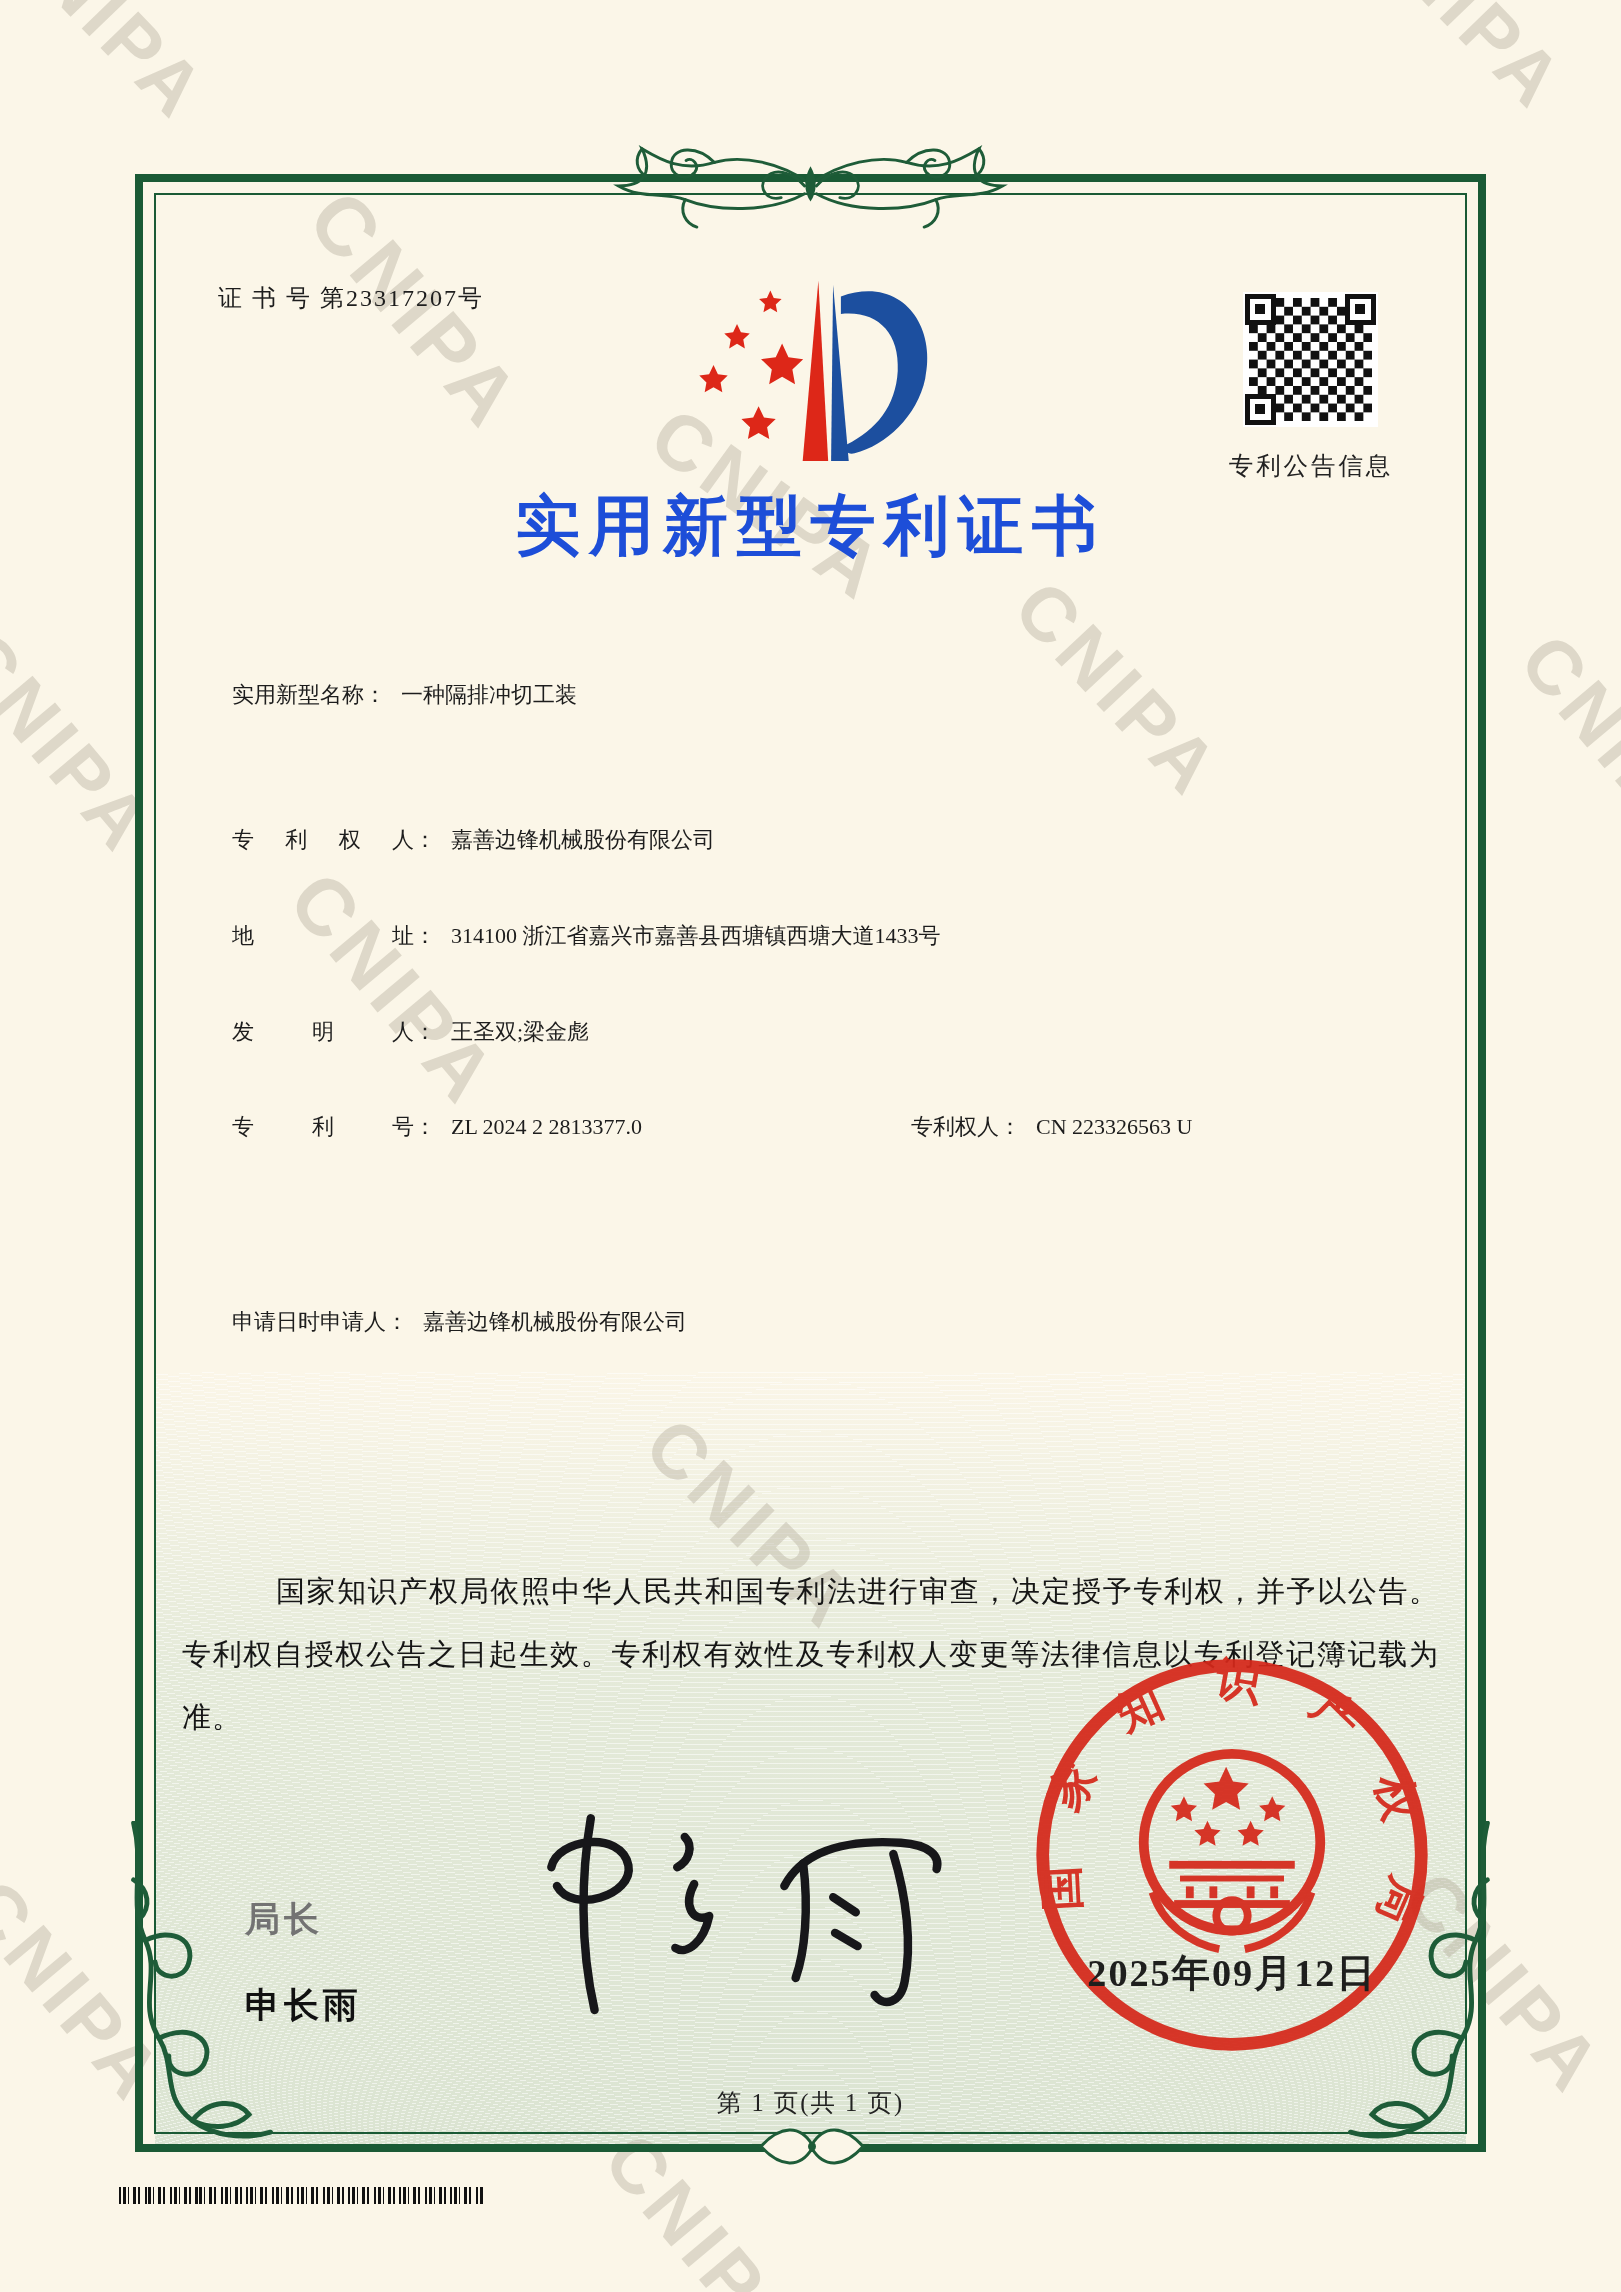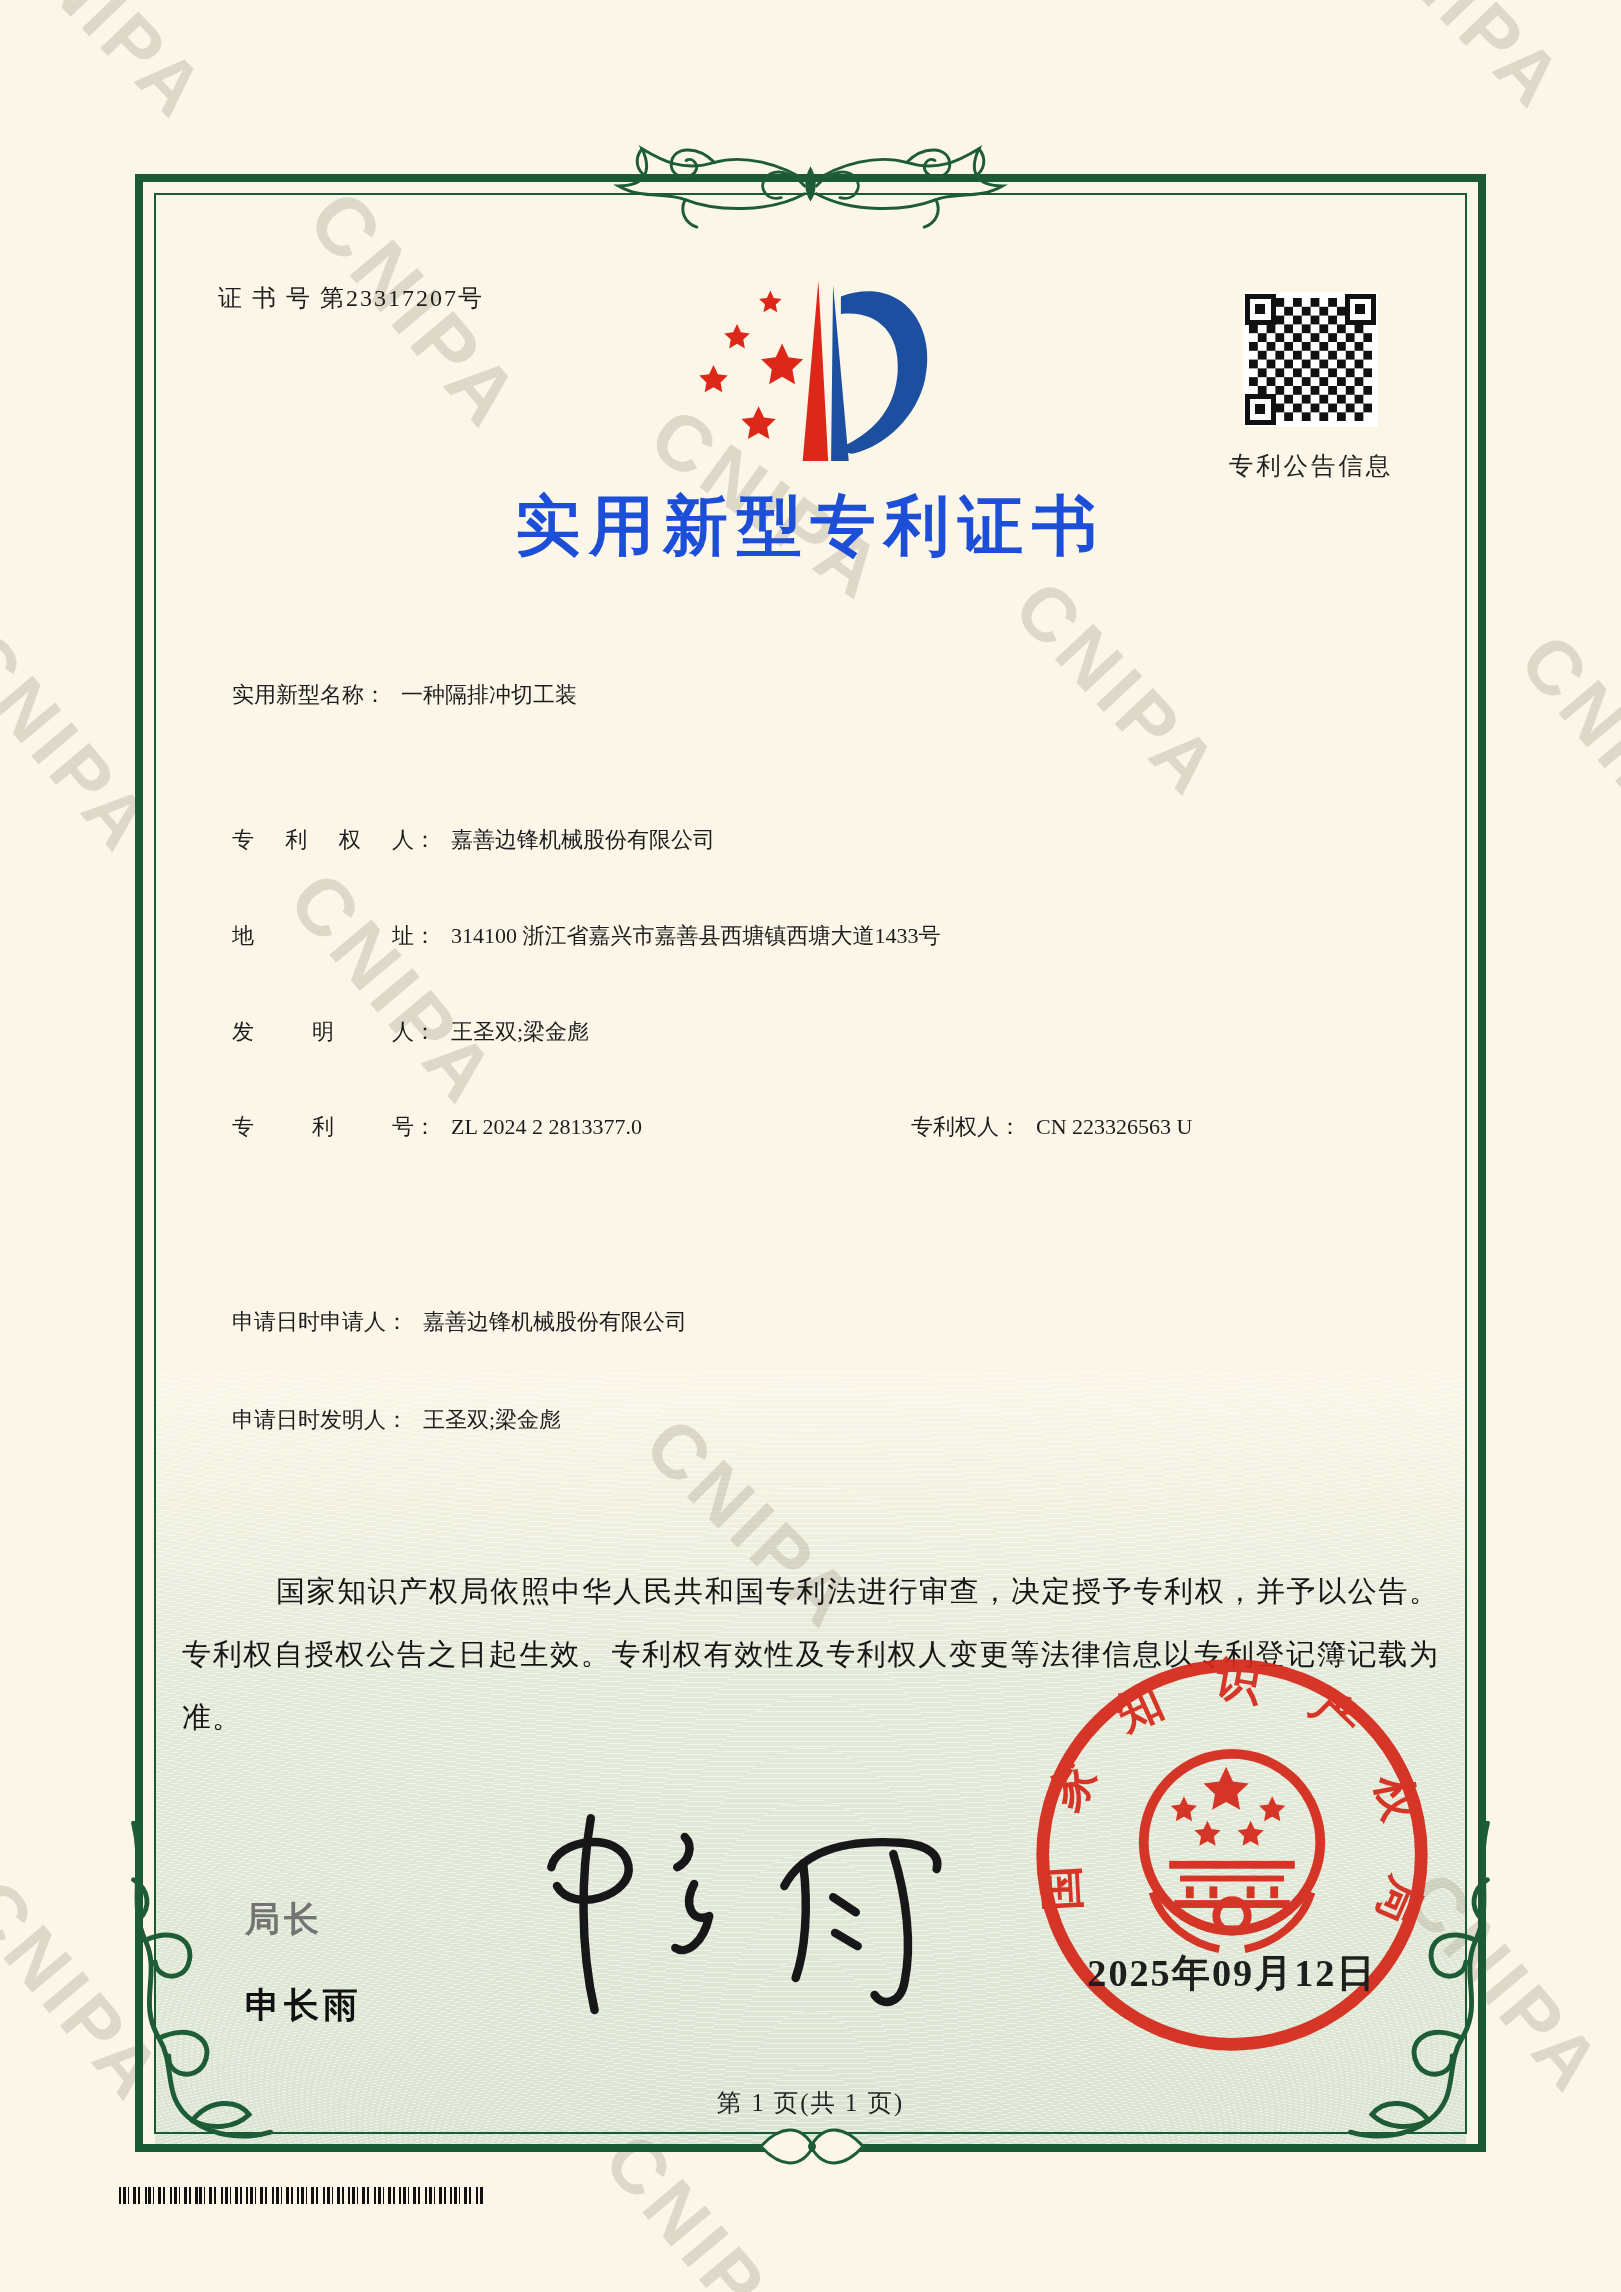--- a/index.html
+++ b/index.html
@@ -167,23 +167,20 @@
   </div>
   <div class="row" style="top:1018px">
     <span class="lbl just">发明人</span><span class="colon">：</span><span class="val">王圣双;梁金彪</span>
   </div>
   <div class="row" style="top:1113px">
     <span class="lbl just">专利号</span><span class="colon">：</span><span class="val">ZL 2024 2 2813377.0</span>
     <span class="col2"><span class="lbl">专利权人</span><span class="colon">：</span><span class="val">CN 223326563 U</span></span>
   </div>
   <div class="row" style="top:1308px">
     <span class="lbl">申请日时申请人</span><span class="colon">：</span><span class="val">嘉善边锋机械股份有限公司</span>
-  </div>
-  <div class="row" style="top:1406px">
-    <span class="lbl">申请日时发明人</span><span class="colon">：</span><span class="val">王圣双;梁金彪</span>
   </div>
 
   <div class="body-par">国家知识产权局依照中华人民共和国专利法进行审查，决定授予专利权，并予以公告。专利权自授权公告之日起生效。专利权有效性及专利权人变更等法律信息以专利登记簿记载为准。</div>
 
   <div class="sig-title">局长</div>
   <div class="sig-name">申长雨</div>
 
   <svg class="sig-svg" width="451" height="245" viewBox="0 0 480 260">
     <g stroke="#17171a" stroke-width="9" fill="none" stroke-linecap="round" stroke-linejoin="round">
       <path d="M86,34 C76,92 74,168 90,238"></path>

